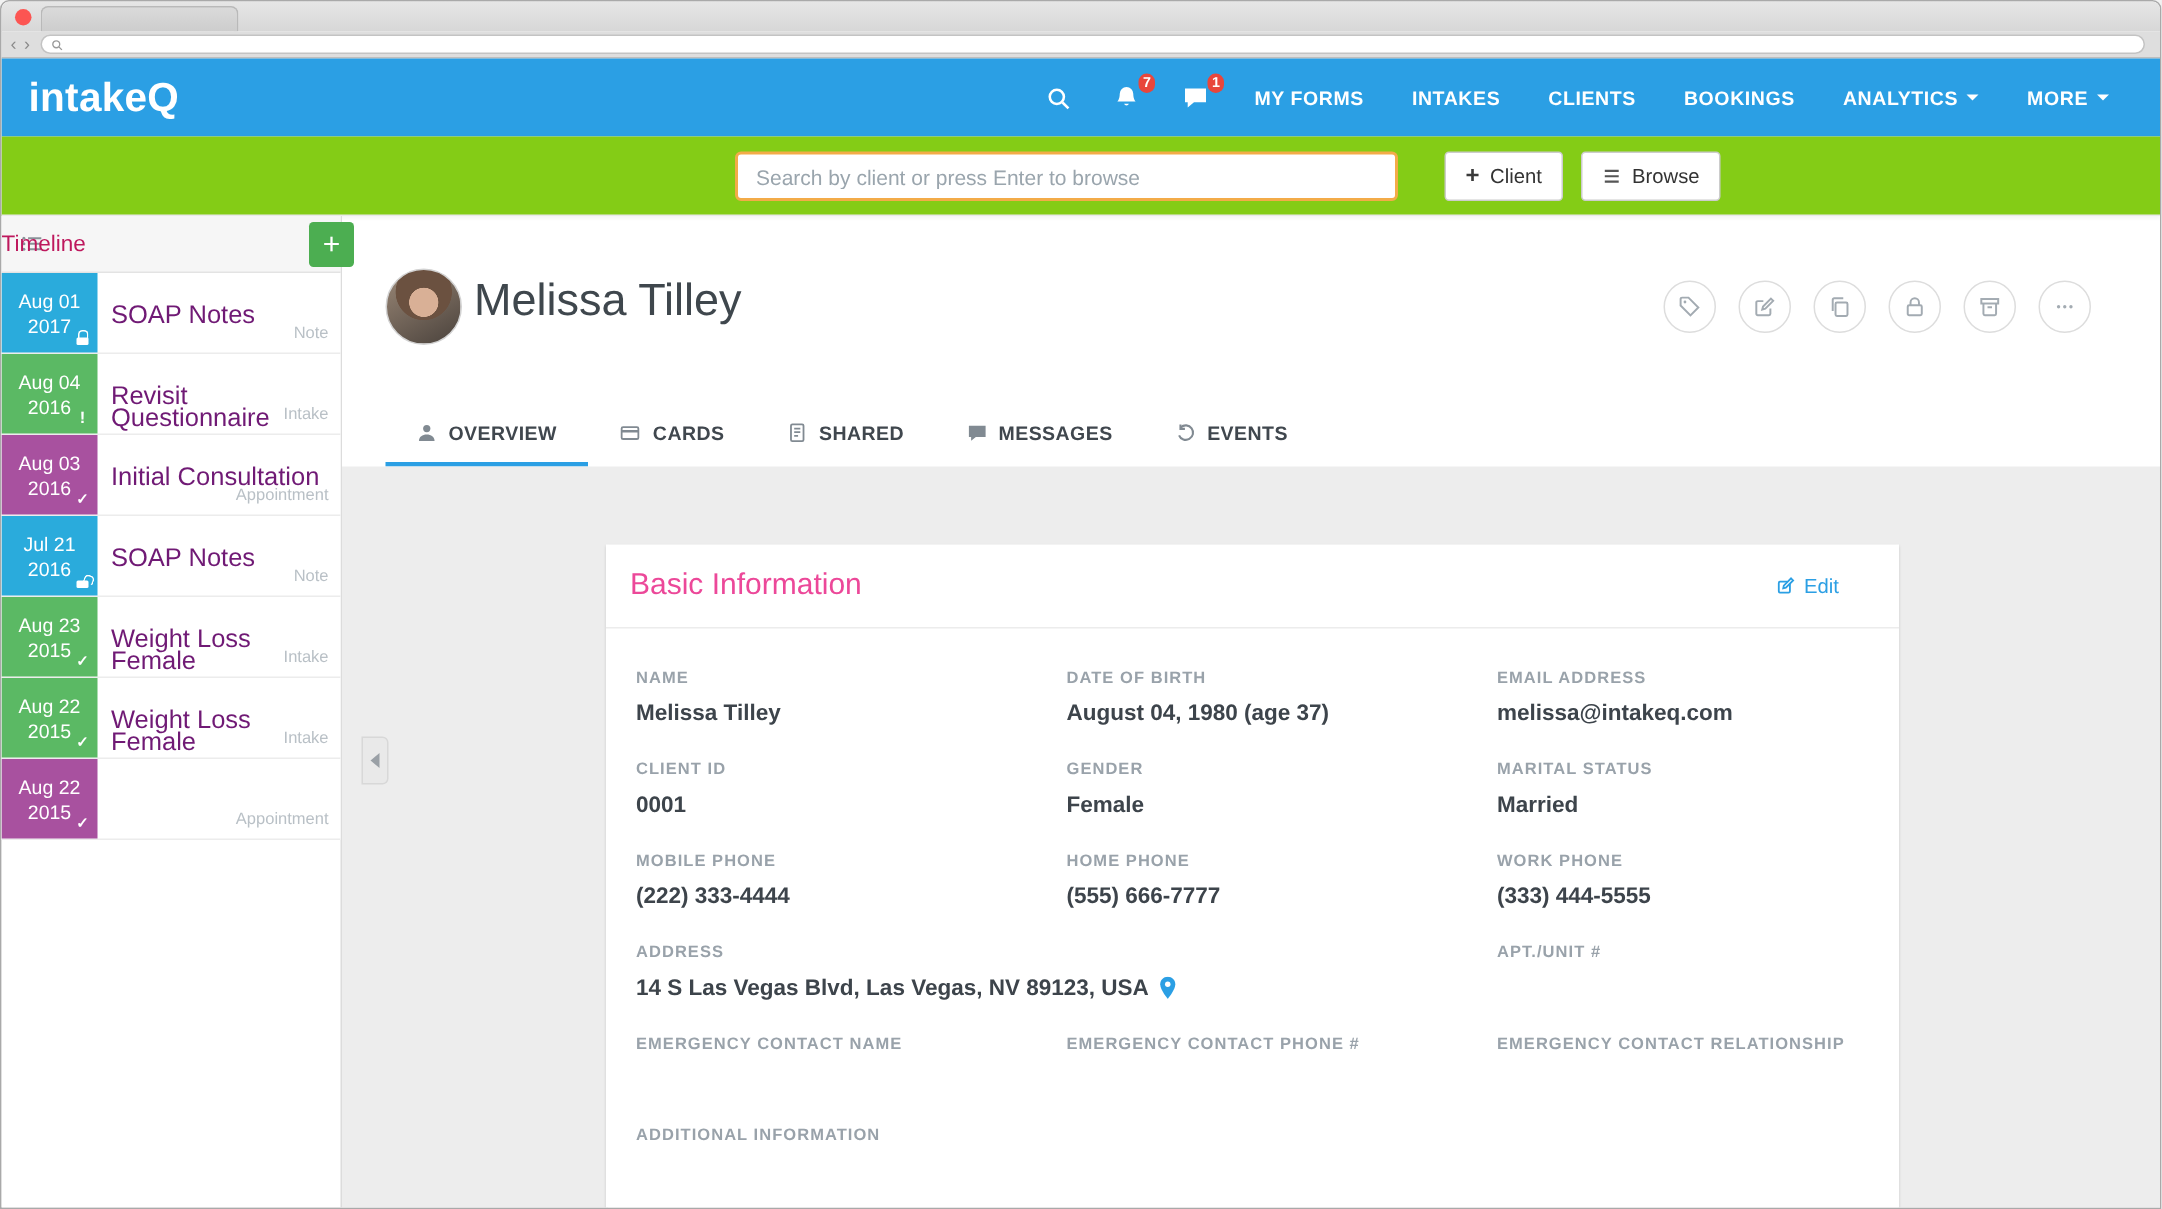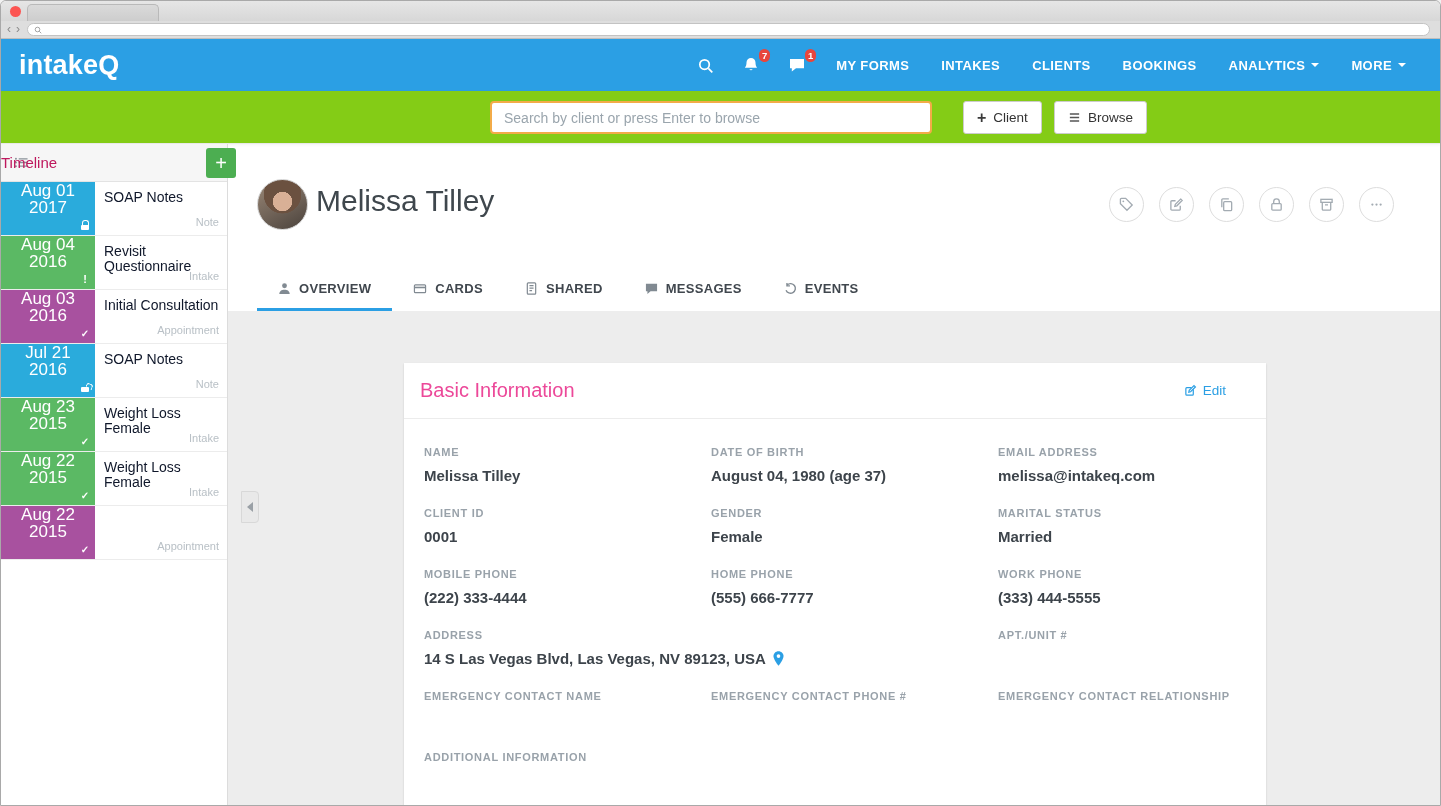--- a/index.html
+++ b/index.html
@@ -40,29 +40,29 @@
   .btn-client { left:962px; }
   .btn-browse { left:1053px; }
 
   
   .sidebar { position:absolute; top:143px; left:0; bottom:0; width:227px; background:#fff; border-right:1px solid #dcdcdc; z-index:2; }
   .sidebar-header { position:relative; height:38px; background:#f6f6f6; border-bottom:1px solid #e3e3e3; display:flex; align-items:center; }
   .sidebar-list-icon { margin-left:13px; display:flex; cursor:pointer; }
   .sidebar-title { position:absolute; left:0; right:0; text-align:left; font-size:15px; color:#be185d; pointer-events:none; }
   .add-btn { position:absolute; right:-9px; top:4px; width:30px; height:30px; background:#4cae51; color:#fff; font-size:20px; display:flex; align-items:center; justify-content:center; border-radius:3px; cursor:pointer; z-index:3; }
   .tl-item { display:flex; height:54px; border-bottom:1px solid #ececec; background:#fff; cursor:pointer; }
-  .tl-date { width:94px; flex:none; color:#fff; font-size:17px; text-align:center; line-height:17px; position:relative; }
+  .tl-date { width:64px; flex:none; color:#fff; font-size:13px; text-align:center; padding-top:10px; line-height:17px; position:relative; }
   .tl-badge { position:absolute; right:5px; bottom:4px; width:10px; height:11px; font-size:10px; line-height:11px; color:#fff; text-align:center; }
   .tl-badge[data-badge="check"]::before { content:"\2713"; font-weight:700; }
   .tl-badge[data-badge="alert"]::before { content:"!"; font-weight:700; font-size:11px; }
   .tl-badge[data-badge="lock"]::before, .tl-badge[data-badge="unlock"]::before { content:""; position:absolute; left:2px; top:0; width:5px; height:5px; border:1.4px solid #fff; border-bottom:none; border-radius:3px 3px 0 0; }
   .tl-badge[data-badge="unlock"]::before { transform:translateX(3px) rotate(20deg); transform-origin:bottom left; }
   .tl-badge[data-badge="lock"]::after, .tl-badge[data-badge="unlock"]::after { content:""; position:absolute; left:0.5px; top:4.5px; width:8px; height:5.5px; background:#fff; border-radius:1px; }
   .tl-body { flex:1; position:relative; }
-  .tl-title { position:absolute; left:9px; top:8px; font-size:14px; color:#0f172a; line-height:15px; max-width:142px; }
+  .tl-title { position:absolute; left:9px; top:20px; font-size:17px; color:#701a75; line-height:15px; max-width:142px; }
   .tl-cat { position:absolute; right:8px; bottom:7px; font-size:11px; color:#b9c0c6; }
 
   
   .main { position:absolute; top:143px; left:227px; right:0; bottom:0; background:#fff; overflow:hidden; }
   .avatar { position:absolute; left:29px; top:35px; width:51px; height:51px; border-radius:50%; border:1px solid #d2d2d2;
     background:
       radial-gradient(circle at 50% 44%, #d9b096 0%, #d9b096 26%, rgba(0,0,0,0) 27%),
       radial-gradient(circle at 50% 30%, #6b5140 0%, #6b5140 44%, rgba(0,0,0,0) 45%),
       linear-gradient(150deg,#9b8877,#4a423c); }
   .client-name { position:absolute; left:88px; top:40px; font-size:30px; color:#3f474d; font-weight:400; }

